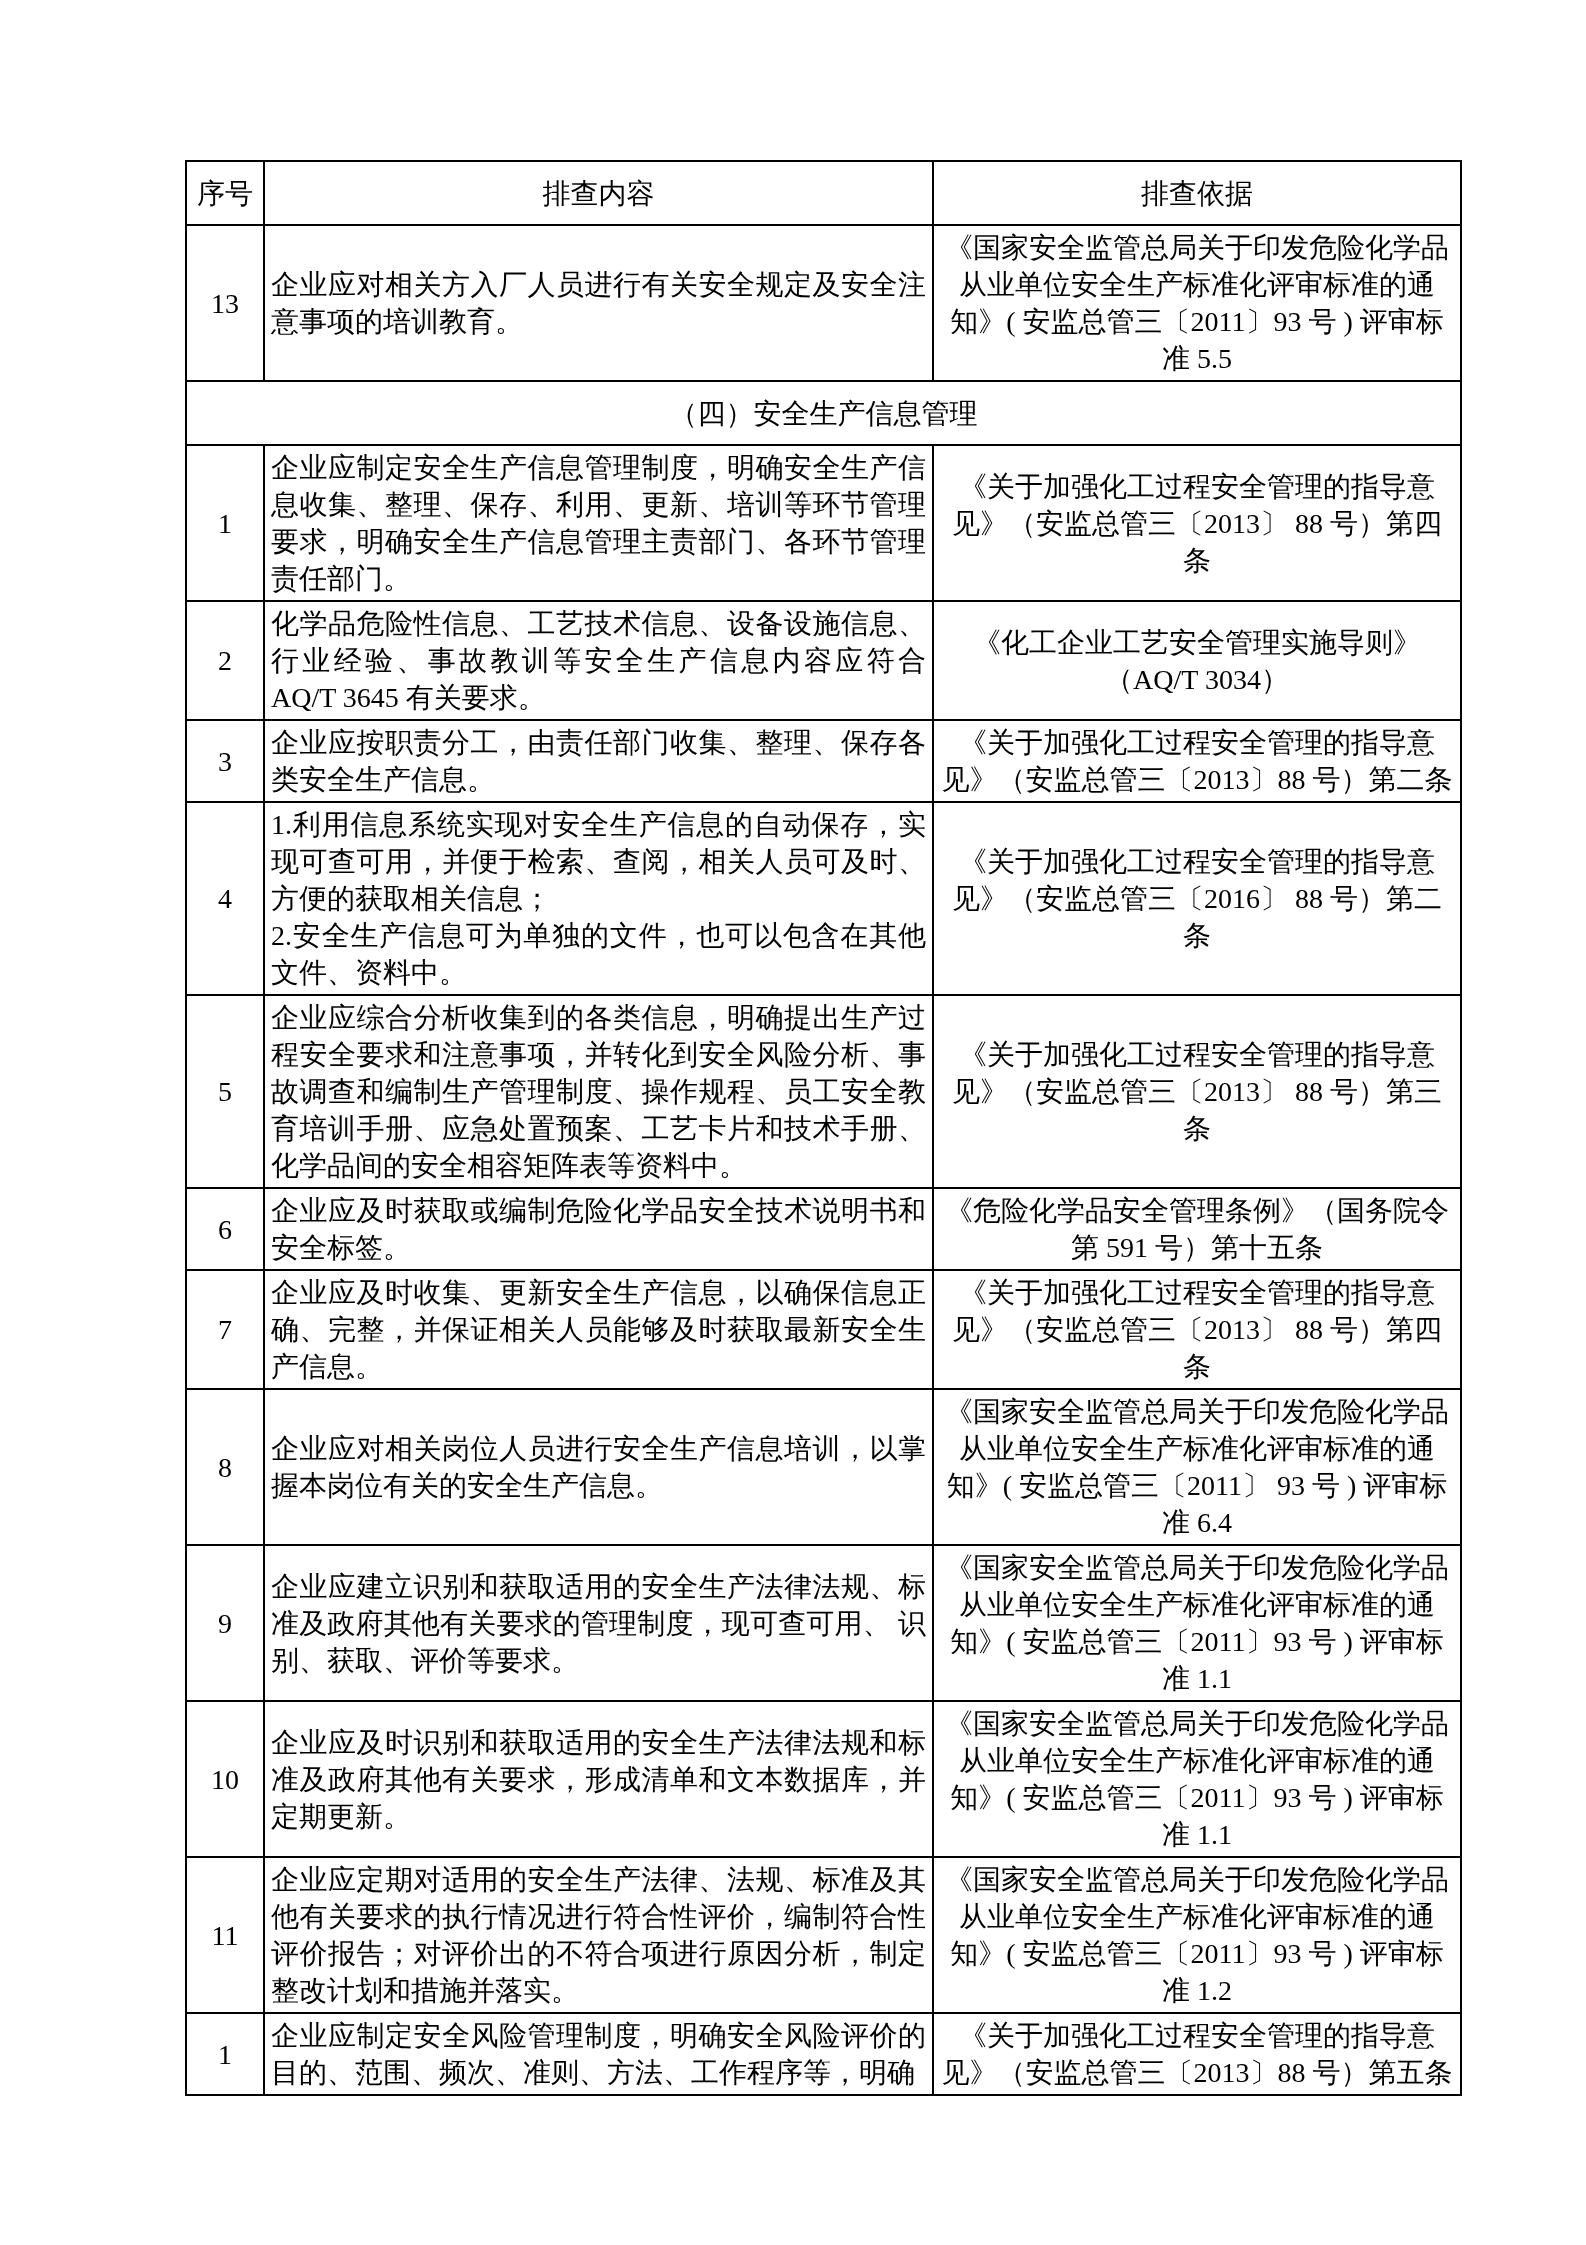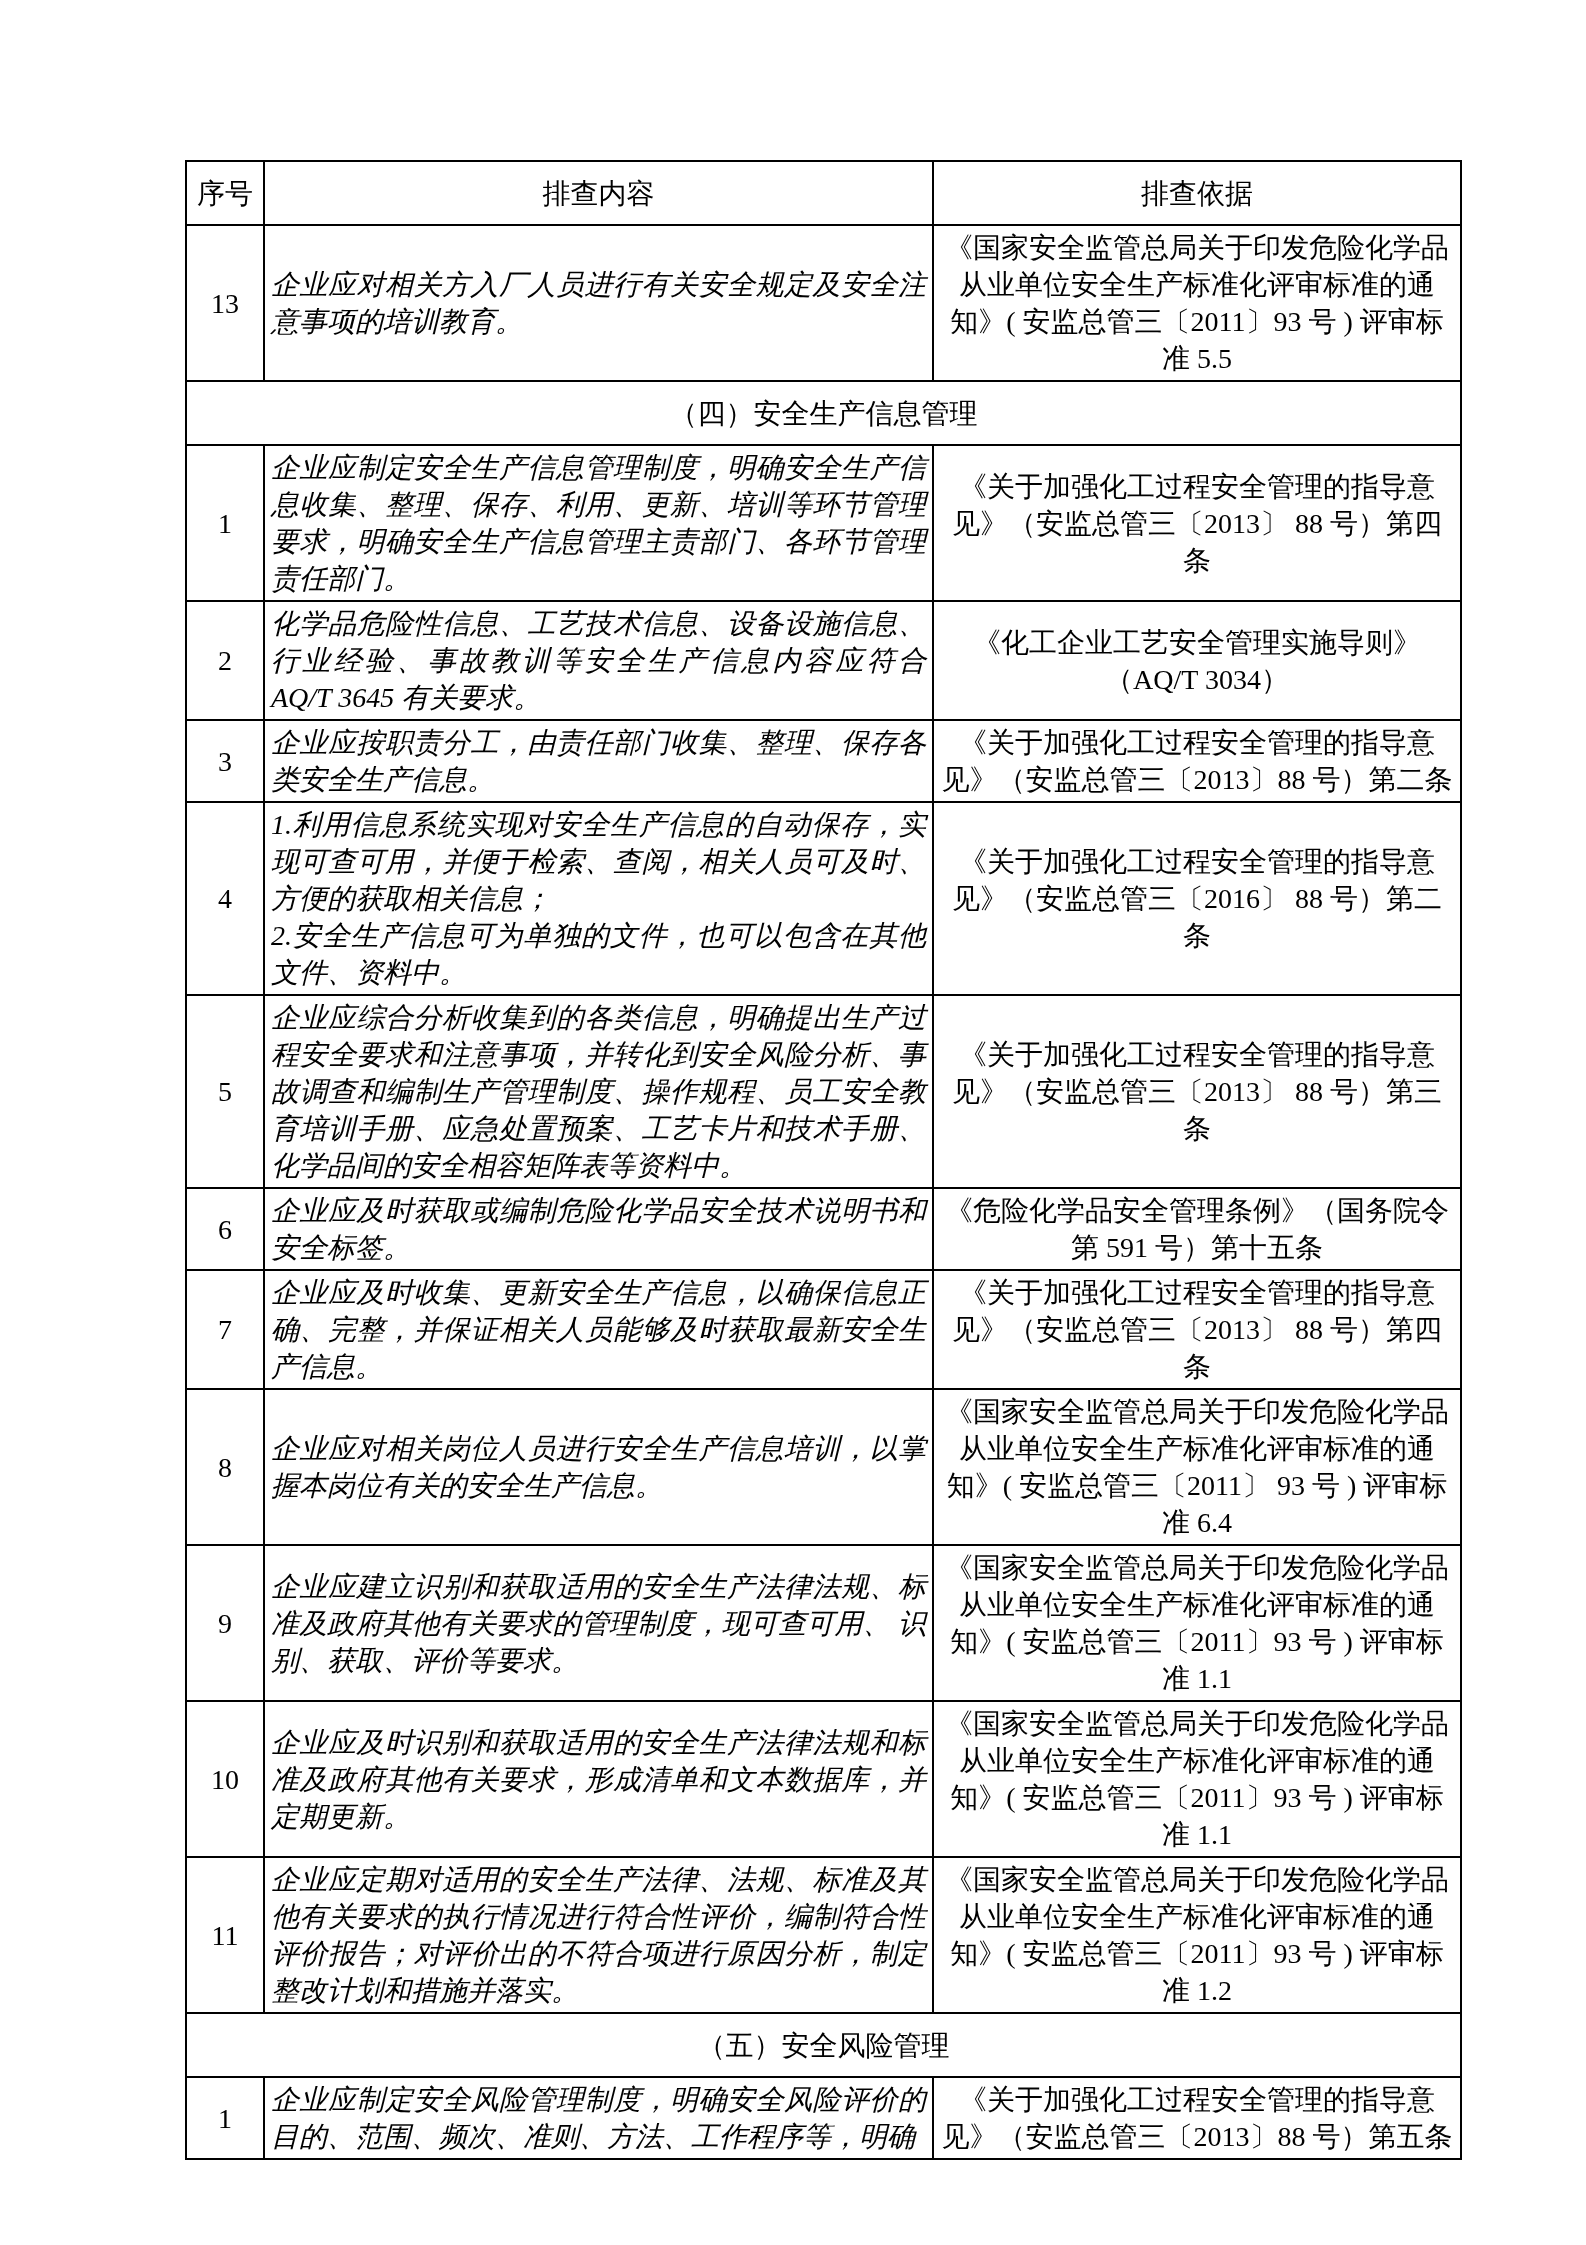--- a/index.html
+++ b/index.html
@@ -45,21 +45,20 @@
     height: 56px;
     text-align: center;
   }
   td.num-cell {
     text-align: center;
     margin-top: 32px;
   }
   td.content-cell {
     text-align: justify;
     white-space: pre-line;
-    font-style: italic;
   }
   td.basis-cell {
     text-align: center;
   }
   td.section-cell {
     height: 56px;
     text-align: center;
     white-space: nowrap;
     font-family: Liberation Serif, serif;
   }
@@ -140,22 +139,19 @@
           <td class="num-cell">10</td>
           <td class="content-cell">企业应及时识别和获取适用的安全生产法律法规和标 准及政府其他有关要求，形成清单和文本数据库，并 定期更新。</td>
           <td class="basis-cell">《国家安全监管总局关于印发危险化学品 从业单位安全生产标准化评审标准的通 知》( 安监总管三〔2011〕93 号 ) 评审标 准 1.1</td>
         </tr>
         <tr>
           <td class="num-cell">11</td>
           <td class="content-cell">企业应定期对适用的安全生产法律、法规、标准及其 他有关要求的执行情况进行符合性评价，编制符合性 评价报告；对评价出的不符合项进行原因分析，制定 整改计划和措施并落实。</td>
           <td class="basis-cell">《国家安全监管总局关于印发危险化学品 从业单位安全生产标准化评审标准的通 知》( 安监总管三〔2011〕93 号 ) 评审标 准 1.2</td>
         </tr>
         <tr>
-          <td colspan="3" class="section-cell">（五）安全风险管理</td>
-        </tr>
-        <tr>
           <td class="num-cell">1</td>
           <td class="content-cell">企业应制定安全风险管理制度，明确安全风险评价的 目的、范围、频次、准则、方法、工作程序等，明确</td>
           <td class="basis-cell">《关于加强化工过程安全管理的指导意 见》（安监总管三〔2013〕88 号）第五条</td>
         </tr>
       </tbody>
   </table>
 </div>
 
 </body></html>

